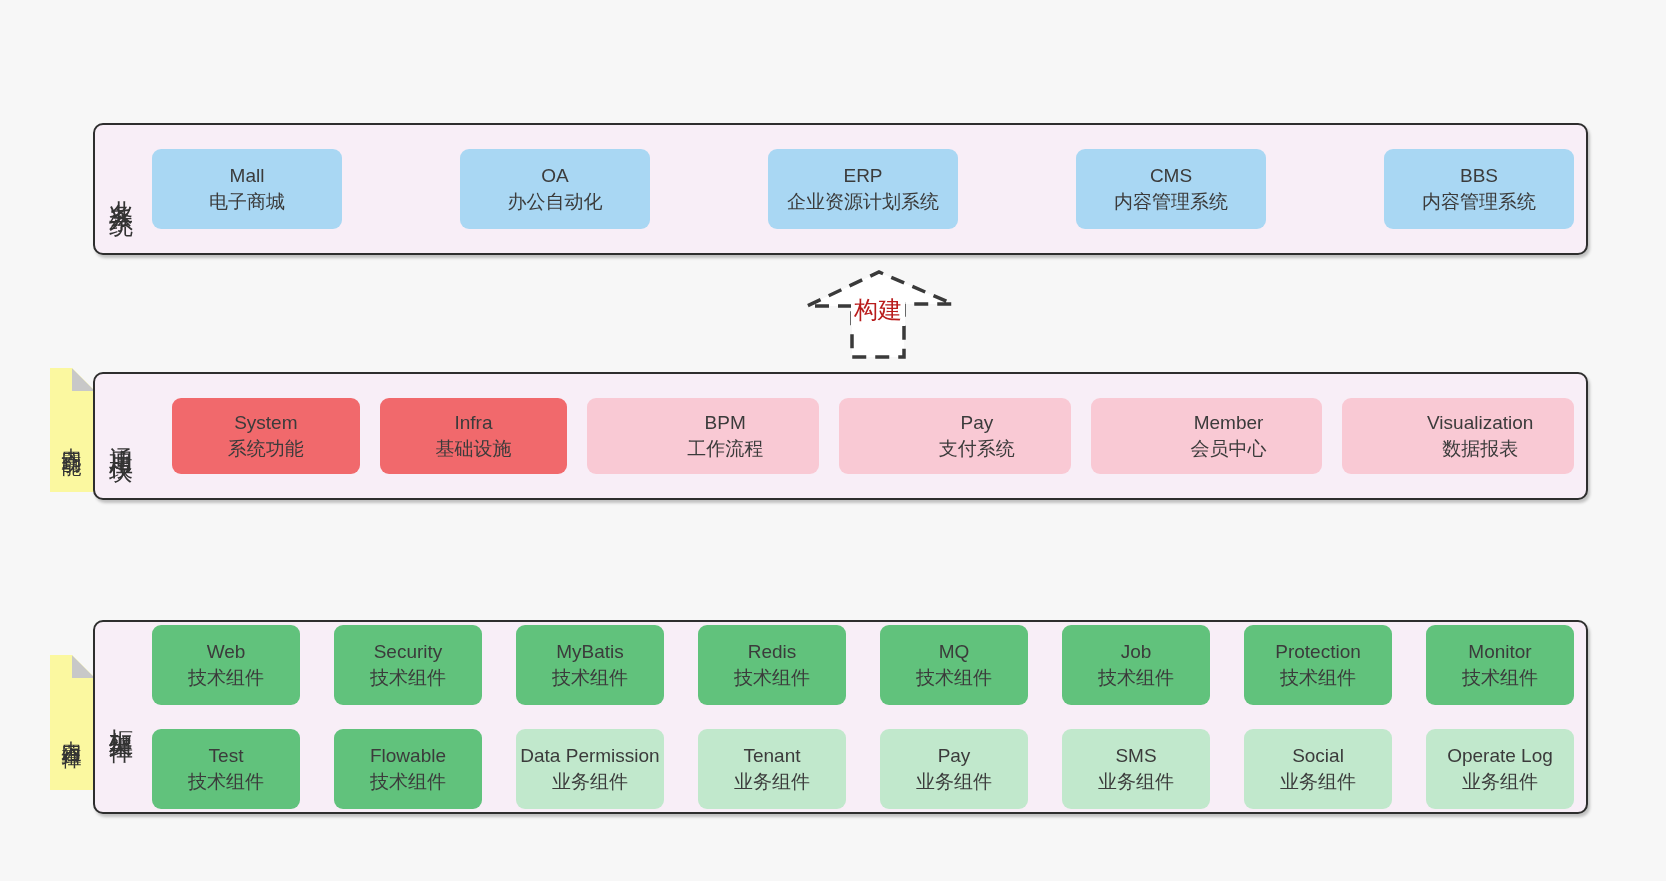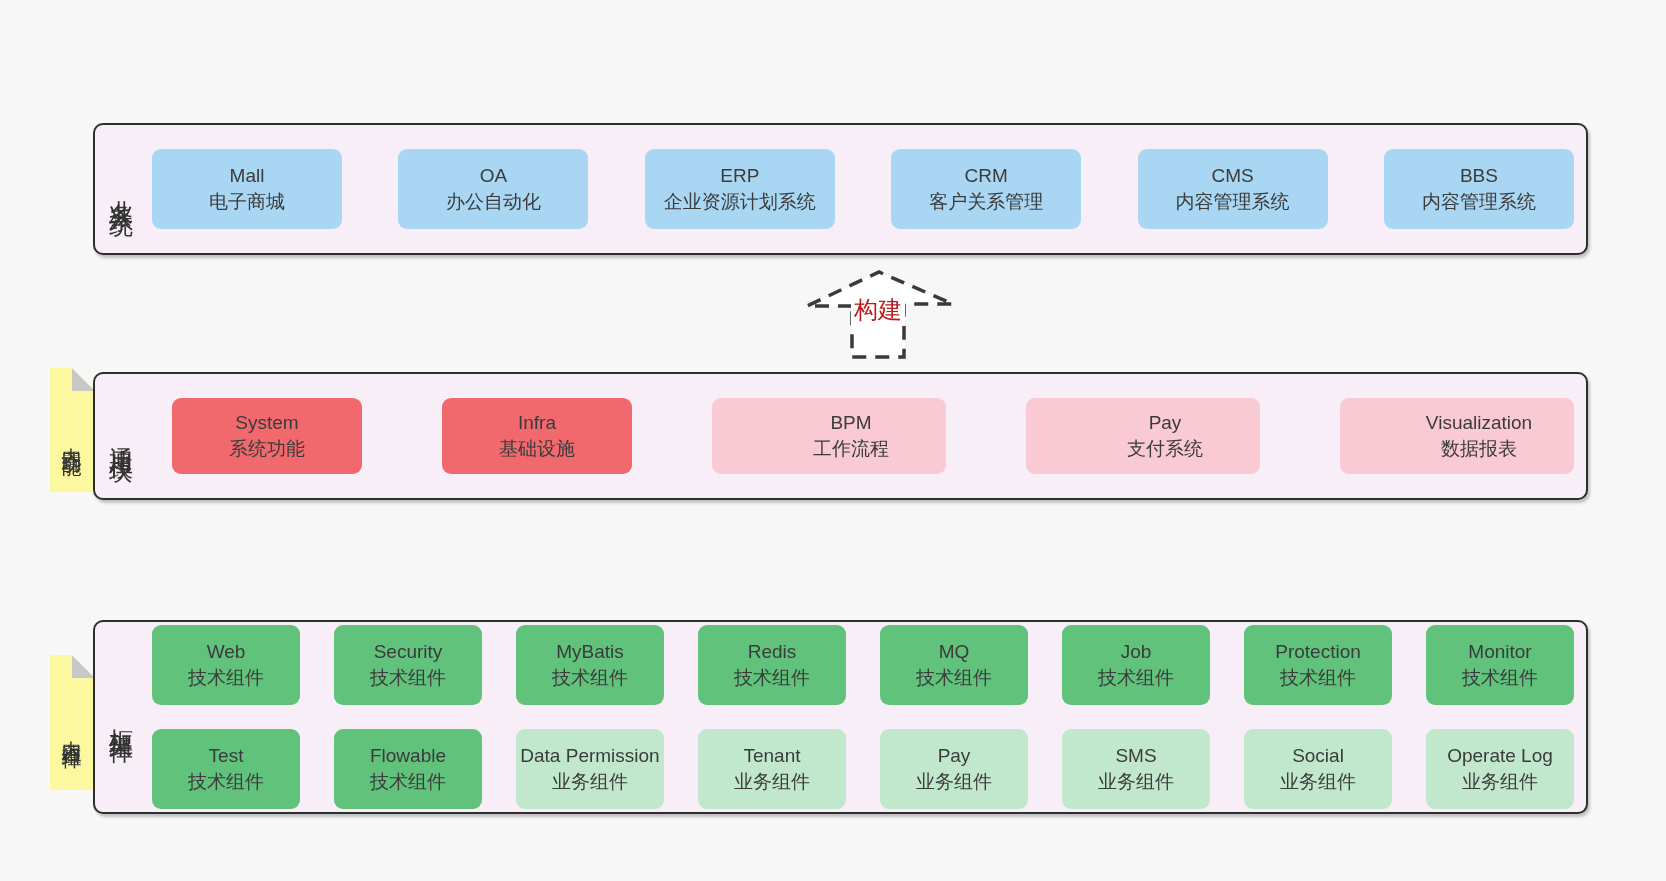--- a/index.html
+++ b/index.html
@@ -106,24 +106,20 @@
       </div>
       <div class="box v-blue">
         <div>OA</div>
         <div>办公自动化</div>
       </div>
       <div class="box v-blue">
         <div>ERP</div>
         <div>企业资源计划系统</div>
       </div>
       <div class="box v-blue">
-        <div>CRM</div>
-        <div>客户关系管理</div>
-      </div>
-      <div class="box v-blue">
         <div>CMS</div>
         <div>内容管理系统</div>
       </div>
       <div class="box v-blue">
         <div>BBS</div>
         <div>内容管理系统</div>
       </div>
     </div>
   </div>
 
@@ -147,20 +143,24 @@
       </div>
       <div class="box v-pink">
         <div>BPM</div>
         <div>工作流程</div>
       </div>
       <div class="box v-pink">
         <div>Pay</div>
         <div>支付系统</div>
       </div>
       <div class="box v-pink">
+        <div>Member</div>
+        <div>会员中心</div>
+      </div>
+      <div class="box v-pink">
         <div>Visualization</div>
         <div>数据报表</div>
       </div>
     </div>
   </div>
 
 
   <div class="panel" id="panel-framework">
     <div class="v-label">框架组件</div>
     <div class="grid-rows">

